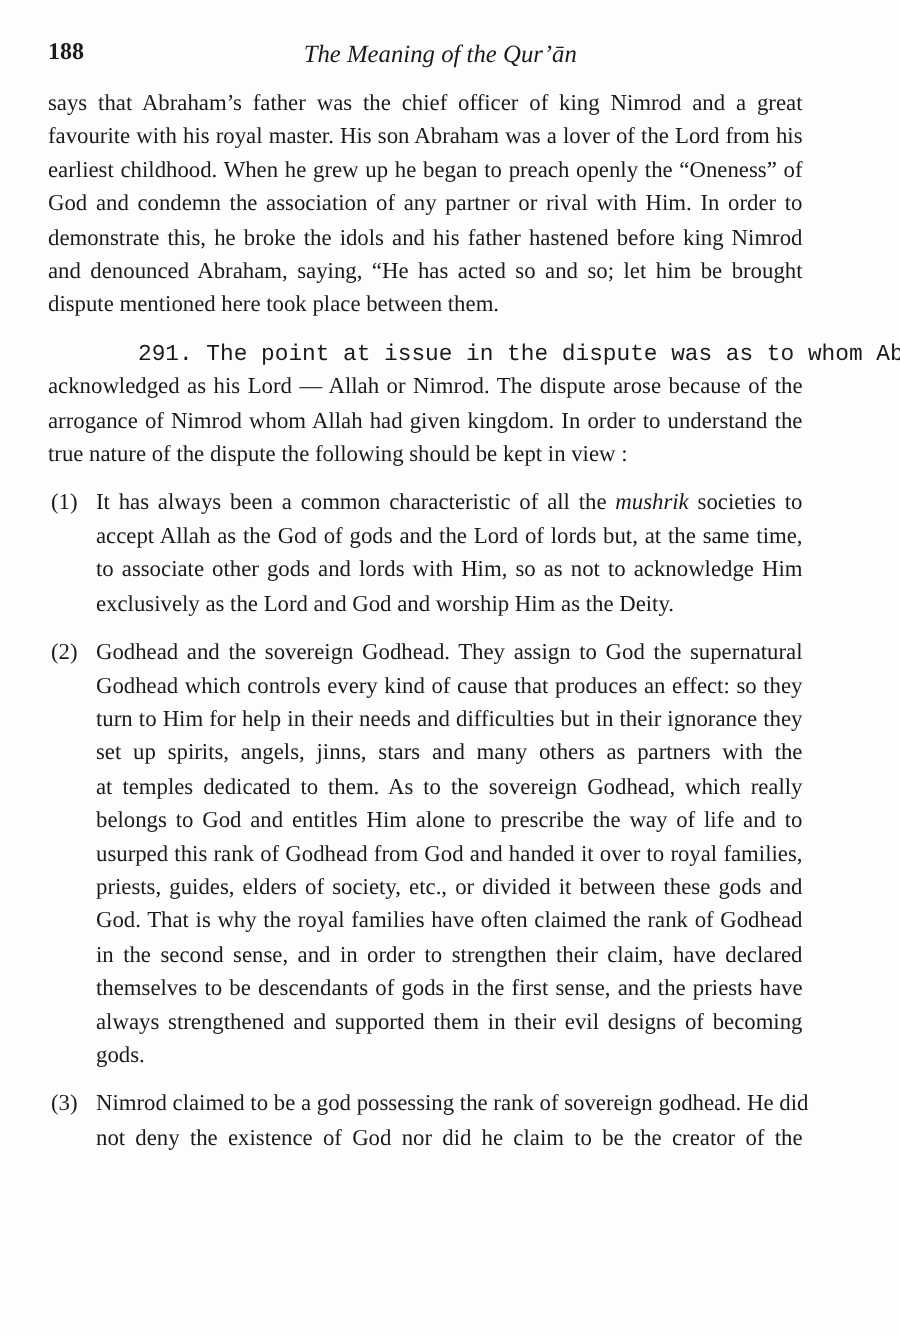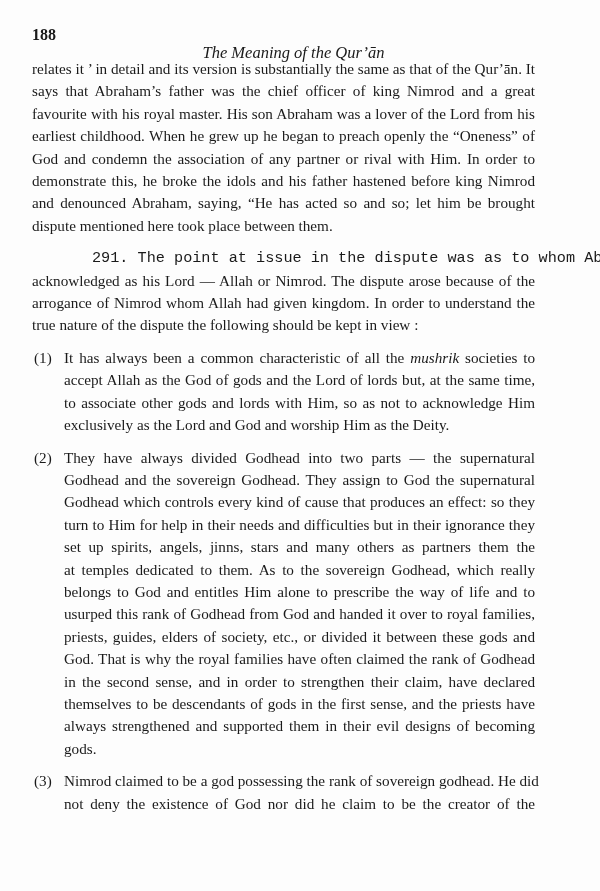--- a/index.html
+++ b/index.html
@@ -1,21 +1,21 @@
 <!DOCTYPE html>
 <html><head>
 <meta charset="utf-8">
 <style>
   html, body { margin:0; padding:0; background:#ffffff; }
   body { width:600px; height:891px; overflow:hidden; position:relative;
          font-family:"Liberation Serif", "DejaVu Serif", serif; color:#1a1a1a; }
   .page { position:absolute; left:0; top:0; width:600px; height:891px; background:#fdfdfd; }
   .header { position:absolute; top:26px; left:32px; width:503px; height:22px; }
   .page-num { position:absolute; left:0; top:0; font-weight:bold; font-size:16px; }
-  .running-title { position:absolute; left:0; width:100%; top:17px; text-align:center;
+  .running-title { position:absolute; left:0; width:100%; top:0; text-align:center;
                    font-style:italic; font-size:16.5px; padding-left:20px; box-sizing:border-box; }
   .body { position:absolute; left:32px; top:58px; width:503px; font-size:15.2px; line-height:22.4px; }
   .para { margin:0; text-align:justify; }
   .line { display:block; text-align:justify; text-align-last:justify; white-space:nowrap; }
   .line.last { text-align-last:left; }
   .gap { height:10px; }
   .indent { padding-left:60px;font-family:Liberation Mono, monospace; }
   .item { position:relative; padding-left:32px; }
   .item-num { position:absolute; left:2px; top:0; }
   em { }
@@ -24,21 +24,20 @@
 <body>
 
 <div class="page">
   <div class="header">
     <span class="page-num">188</span>
     <span class="running-title">The Meaning of the Qur’ān</span>
   </div>
 
   <div class="body">
     <div class="para" id="intro">
-        <span class="line">relates it ’ in detail and its version is substantially the same as that of the Qur’ān. It</span>
         <span class="line">says that Abraham’s father was the chief officer of king Nimrod and a great</span>
         <span class="line">favourite with his royal master. His son Abraham was a lover of the Lord from his</span>
         <span class="line">earliest childhood. When he grew up he began to preach openly the “Oneness” of</span>
         <span class="line">God and condemn the association of any partner or rival with Him. In order to</span>
         <span class="line">demonstrate this, he broke the idols and his father hastened before king Nimrod</span>
         <span class="line">and denounced Abraham, saying, “He has acted so and so; let him be brought</span>
         <span class="line last">dispute mentioned here took place between them.</span>
       </div>
     <div class="gap"></div>
     <div class="para" id="note">
@@ -52,25 +51,24 @@
         <div class="item">
           <span class="item-num">(1)</span>
           <span class="line">It has always been a common characteristic of all the <em>mushrik</em> societies to</span>
           <span class="line">accept Allah as the God of gods and the Lord of lords but, at the same time,</span>
           <span class="line">to associate other gods and lords with Him, so as not to acknowledge Him</span>
           <span class="line last">exclusively as the Lord and God and worship Him as the Deity.</span>
         </div>
         <div class="gap"></div>
         <div class="item">
           <span class="item-num">(2)</span>
-          <span class="line">They have always divided Godhead into two parts — the supernatural</span>
           <span class="line">Godhead and the sovereign Godhead. They assign to God the supernatural</span>
           <span class="line">Godhead which controls every kind of cause that produces an effect: so they</span>
           <span class="line">turn to Him for help in their needs and difficulties but in their ignorance they</span>
-          <span class="line">set up spirits, angels, jinns, stars and many others as partners them the</span>
+          <span class="line">set up spirits, angels, jinns, stars and many others as partners with the</span>
           <span class="line">at temples dedicated to them. As to the sovereign Godhead, which really</span>
           <span class="line">belongs to God and entitles Him alone to prescribe the way of life and to</span>
           <span class="line">usurped this rank of Godhead from God and handed it over to royal families,</span>
           <span class="line">priests, guides, elders of society, etc., or divided it between these gods and</span>
           <span class="line">God. That is why the royal families have often claimed the rank of Godhead</span>
           <span class="line">in the second sense, and in order to strengthen their claim, have declared</span>
           <span class="line">themselves to be descendants of gods in the first sense, and the priests have</span>
           <span class="line">always strengthened and supported them in their evil designs of becoming</span>
           <span class="line last">gods.</span>
         </div>

